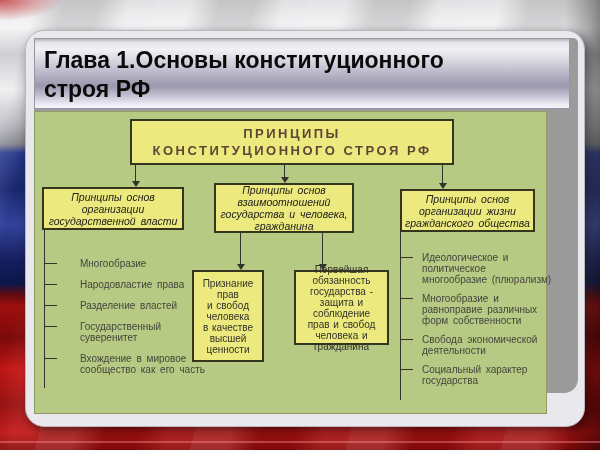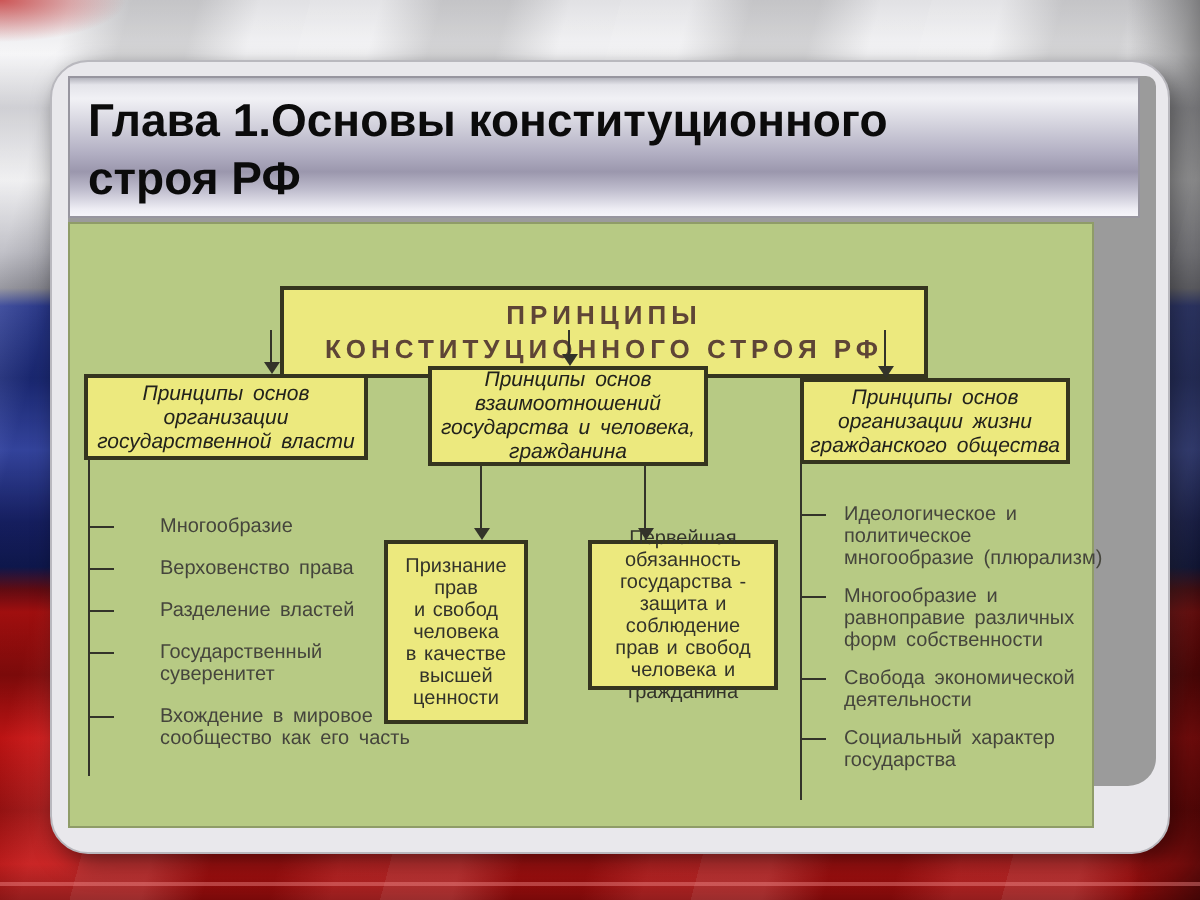--- a/index.html
+++ b/index.html
@@ -29,22 +29,22 @@
     border:1px solid #97959f;
     background:linear-gradient(180deg,#b4b4bd 0%,#e4e4ea 5%,#f1f1f5 15%,#d3d2dd 34%,#b1aec2 55%,#9b97ad 68%,#c2c0d0 82%,#eeedf4 95%,#f6f5fa 100%); }
   .title-text { width:460px; padding:7px 0 0 9px; font-size:23px; font-weight:bold;
     line-height:29px; color:#0b0b0b; }
   
   .diagram { position:absolute; left:8px; top:80px; width:513px; height:303px;
     background:#b7ca84; border:1px solid #8f9c68; }
   .ybox { position:absolute; background:#ece97e; border:2px solid #35351f;
     display:flex; align-items:center; justify-content:center; text-align:center;
     white-space:pre-line; }
-  .root { left:105px; top:7px; width:324px; height:46px;
-    font-weight:bold; font-size:13px; letter-spacing:2.5px; line-height:17px; color:#5e4536;margin-top:24px; }
+  .root { left:95px; top:7px; width:324px; height:46px;
+    font-weight:bold; font-size:13px; letter-spacing:2.5px; line-height:17px; color:#5e4536; }
   .branch { font-style:italic; font-size:10.5px; line-height:12px; color:#22221c; word-spacing:2px; }
   .b1 { left:7px;   top:75px; width:142px; height:43px; }
   .b2 { left:179px; top:71px; width:140px; height:50px; }
   .b3 { left:365px; top:77px; width:135px; height:43px; }
   .sub { font-size:10px; line-height:11px; color:#33332a; word-spacing:1px; padding:3px 2px; }
   .s1 { left:157px; top:158px; width:72px; height:92px; }
   .s2 { left:259px; top:158px; width:95px; height:75px; }
   
   .vline { position:absolute; width:1px; background:#33332a; }
   .arrow { position:absolute; width:1px; background:#33332a; }
@@ -94,21 +94,21 @@
 взаимоотношений
 государства и человека,
 гражданина</div>
       <div class="ybox branch b3">Принципы основ
 организации жизни
 гражданского общества</div>
 
       <div class="vline" style="left:9px; top:118px; height:158px;"></div>
       <div class="hlist left-list">
           <div class="item">Многообразие</div>
-          <div class="item">Верховенство права</div>
+          <div class="item">Народовластие права</div>
           <div class="item">Разделение властей</div>
           <div class="item">Государственный суверенитет</div>
           <div class="item">Вхождение в мировое сообщество как его часть</div>
         </div>
 
       <div class="arrow" style="left:205px; top:121px; height:31px;"></div>
       <div class="arrow" style="left:287px; top:121px; height:31px;"></div>
       <div class="ybox sub s1">Признание прав
 и свобод
 человека

